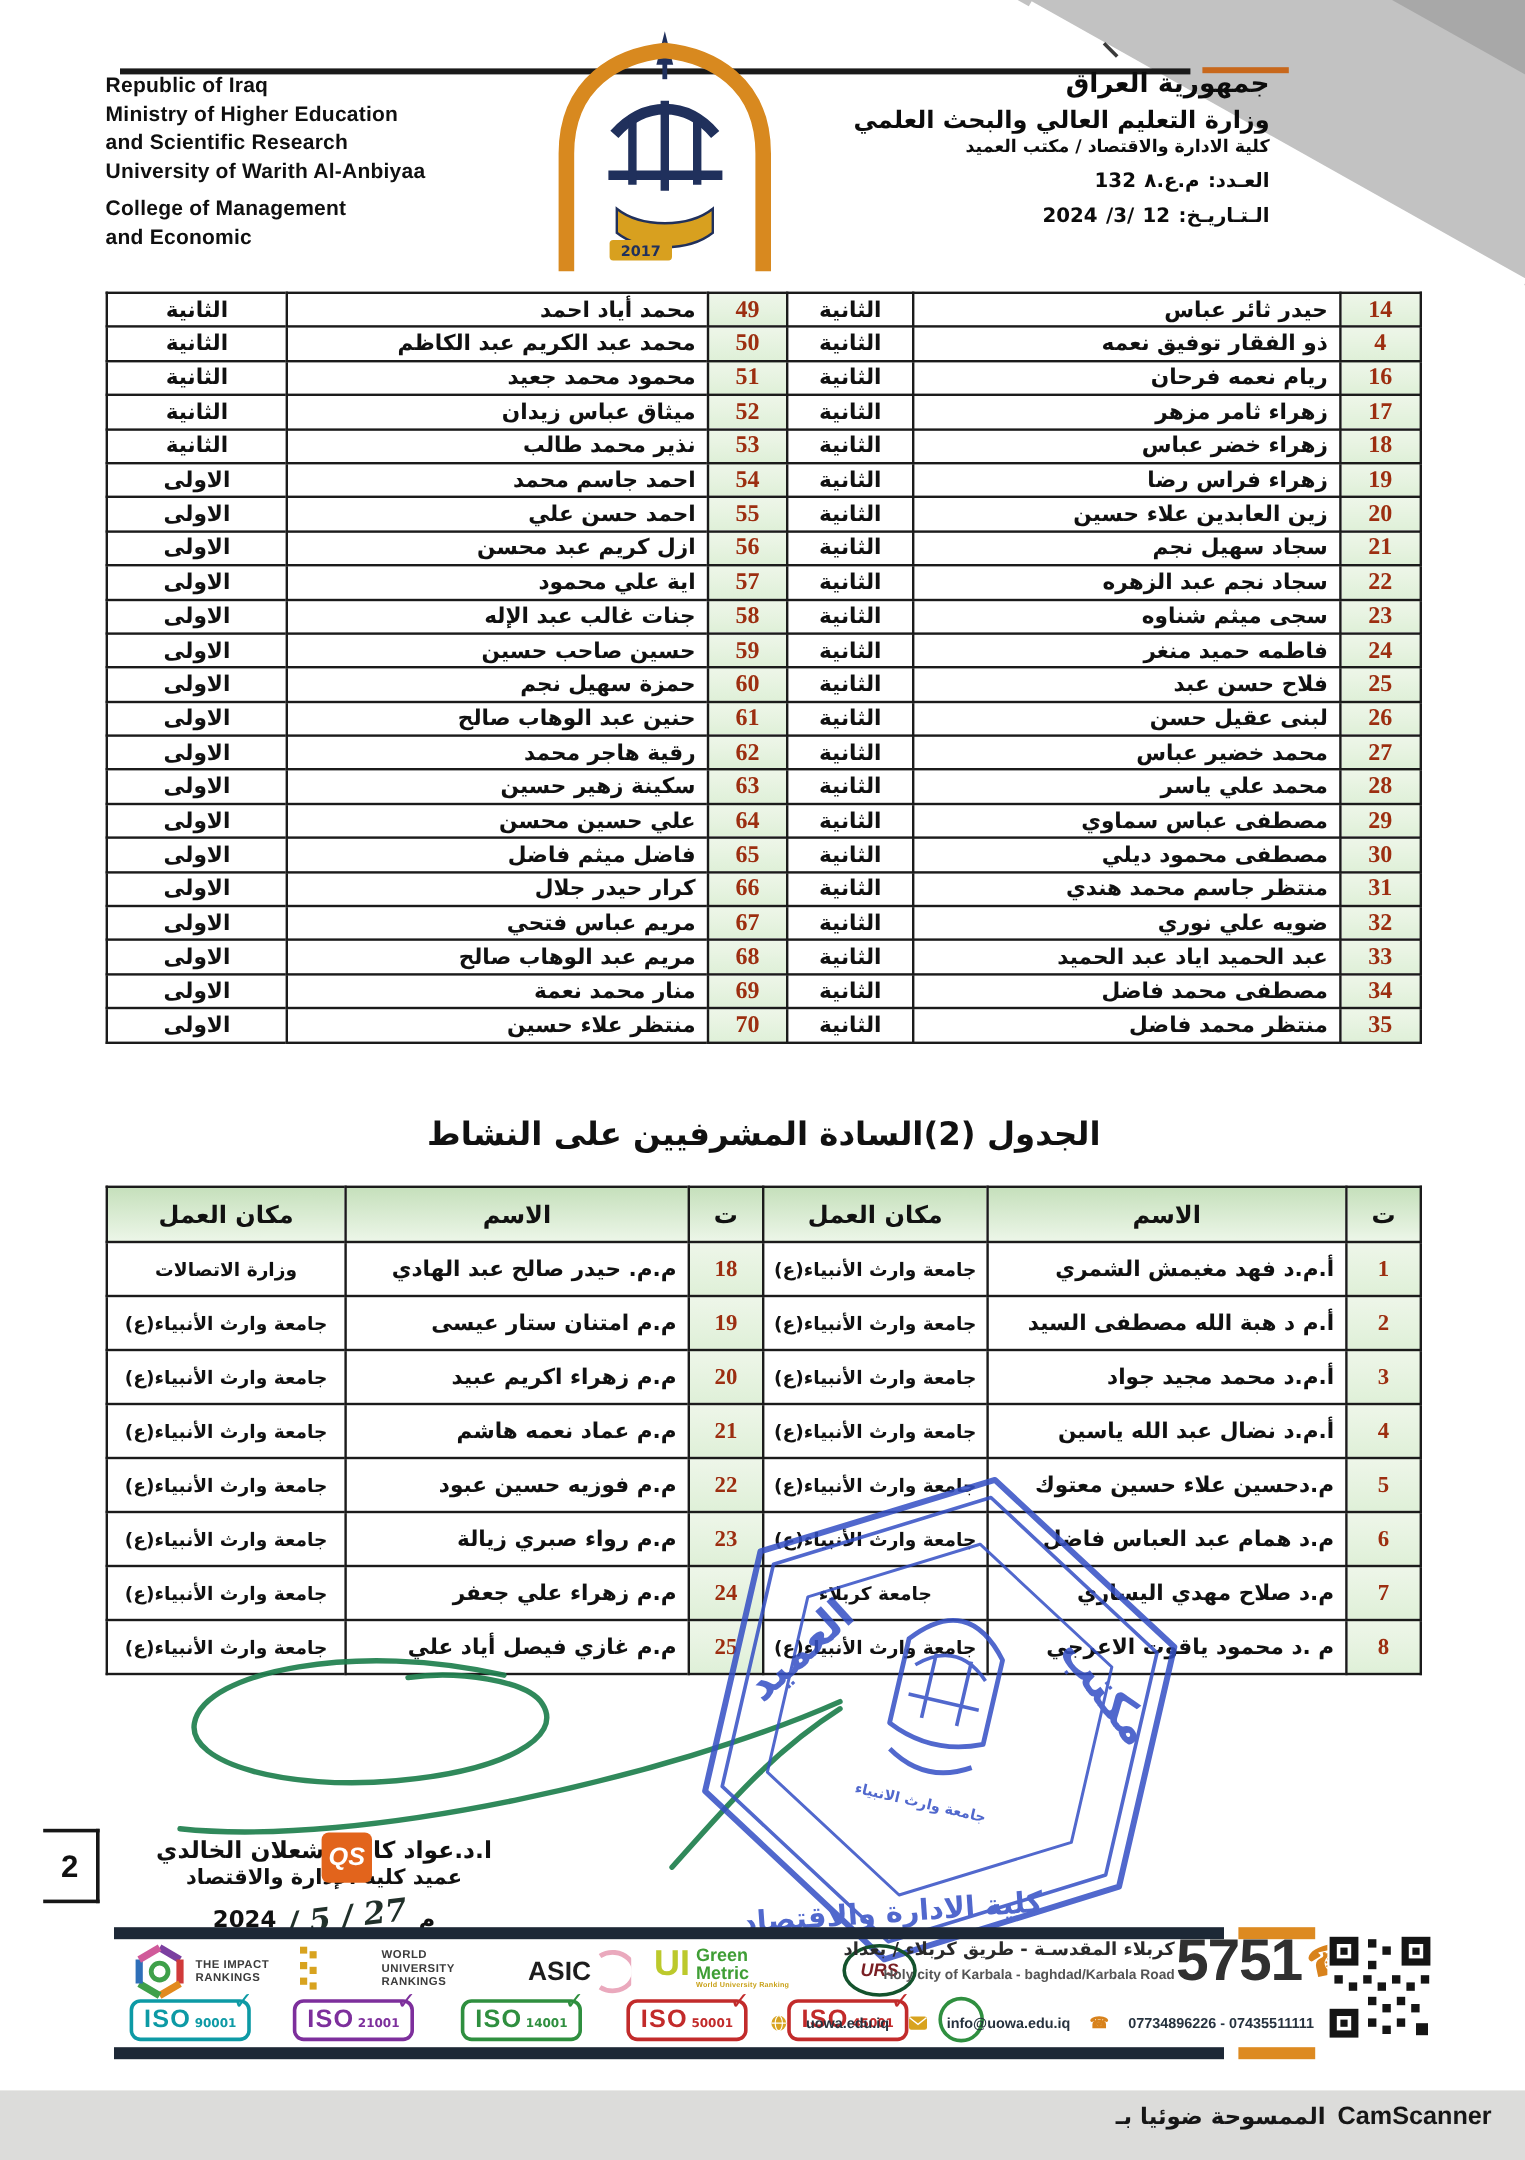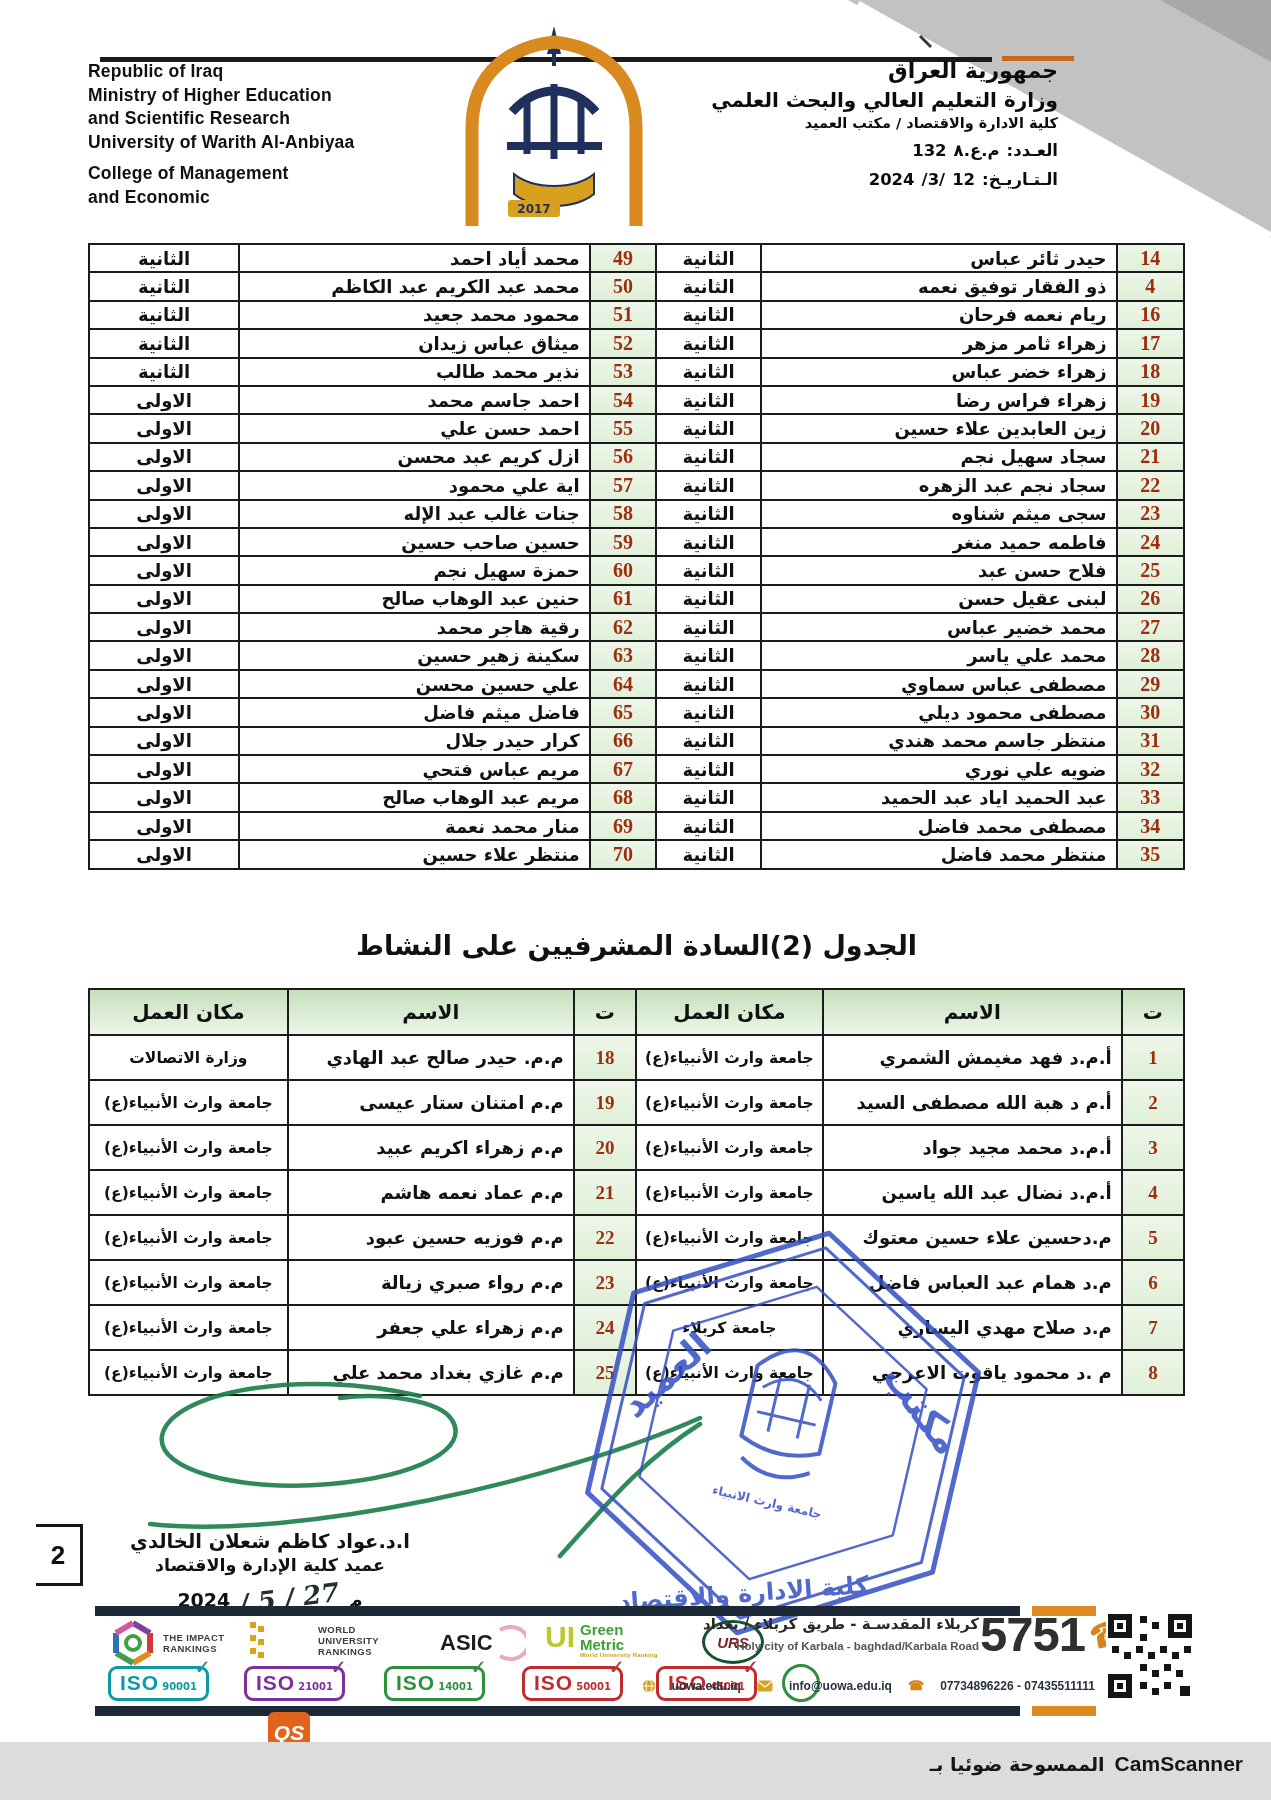--- a/index.html
+++ b/index.html
@@ -44,21 +44,21 @@
   .sig-date{direction:ltr;font-size:19px;margin-top:8px;display:flex;justify-content:center;gap:9px;align-items:baseline;}
   .hand{font-family:"DejaVu Serif",serif;font-style:italic;font-size:26px;color:#21302a;
         transform:rotate(-7deg);font-weight:700;}
   .pgnum{left:36px;top:1524px;width:44px;height:56px;border:3px solid #161616;border-left:none;
          text-align:center;font-size:26px;font-weight:700;line-height:56px;font-family:"Liberation Sans",sans-serif;}
 
   
   .bar{height:10px;background:#1d2836;}
   .bar.orange{background:#dd8a21;}
   .rk-text{font-family:"Liberation Sans",sans-serif;font-weight:700;color:#3c3c3c;font-size:9.5px;line-height:11px;letter-spacing:.4px;}
-  .qs-sq{left:268px;top:1712px;width:42px;height:42px;background:#e2641c;border-radius:6px;color:#fff;
+  .qs-sq{left:268px;top:1527px;width:42px;height:42px;background:#e2641c;border-radius:6px;color:#fff;
          font-family:"Liberation Sans",sans-serif;font-weight:700;font-style:italic;font-size:21px;
          display:flex;align-items:center;justify-content:center;}
   .asic{left:440px;top:1630px;font-family:"Liberation Sans",sans-serif;font-weight:700;font-size:22px;color:#1d1d1d;}
   .ui-row{left:545px;top:1622px;display:flex;gap:5px;align-items:flex-start;}
   .ui-big{font-family:"Liberation Sans",sans-serif;font-weight:700;font-size:30px;color:#bcc92c;line-height:30px;}
   .gm{font-family:"Liberation Sans",sans-serif;font-weight:700;font-size:15px;line-height:15px;color:#3f9e35;}
   .gm .y{color:#c9a21a;font-size:6px;line-height:7px;letter-spacing:.2px;}
   .urs{left:702px;top:1620px;width:56px;height:38px;border:3px solid #14532d;border-radius:50%;
        display:flex;align-items:center;justify-content:center;font-family:"Liberation Sans",sans-serif;
        font-weight:700;font-size:15px;color:#7a1f24;font-style:italic;}
@@ -400,21 +400,21 @@
         <td class="wp">جامعة كربلاء</td>
         <td class="num">24</td>
         <td class="nm">م.م زهراء علي جعفر</td>
         <td class="wp">جامعة وارث الأنبياء(ع)</td>
       </tr>
       <tr>
         <td class="num">8</td>
         <td class="nm">م .د محمود ياقوت الاعرجي</td>
         <td class="wp">جامعة وارث الأنبياء(ع)</td>
         <td class="num">25</td>
-        <td class="nm">م.م غازي بغداد محمد علي</td>
+        <td class="nm">م.م غازي فيصل أياد علي</td>
         <td class="wp">جامعة وارث الأنبياء(ع)</td>
       </tr>
   </tbody>
 </table>
 
 <svg class="abs" style="left:90px;top:1340px" width="660" height="260">
   <g fill="none" stroke="#1f7f4e" stroke-width="4.5" stroke-linecap="round" opacity="0.92">
     <path d="M330,56 C210,28 80,52 72,96 C66,130 150,152 240,144 C330,136 380,108 362,80 C350,60 290,52 250,58"></path>
     <path d="M60,184 C210,200 470,140 610,78"></path>
     <path d="M470,216 C510,172 550,122 610,84"></path>

